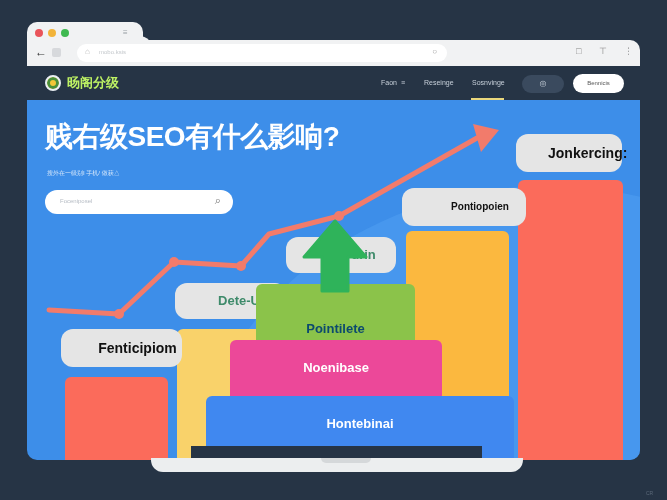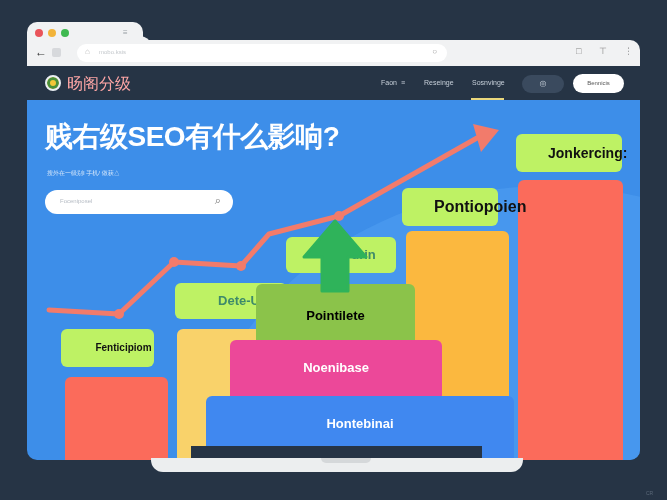--- a/index.html
+++ b/index.html
@@ -17,35 +17,35 @@
   .url { position: absolute; left: 50px; top: 4px; width: 370px; height: 18px; background: #ffffff; border-radius: 9px; }
   .url .ic { position: absolute; left: 8px; top: 3px; font-size: 8px; color: #bbb; }
   .url .txt { position: absolute; left: 22px; top: 5px; font-size: 6px; color: #c4c8cc; }
   .url .rs { position: absolute; right: 10px; top: 3px; font-size: 8px; color: #999; }
   .tb-icon { position: absolute; top: 6px; font-size: 9px; color: #888; }
 
   
   .site { position: absolute; left: 27px; top: 66px; width: 613px; height: 394px; background: #3d8ee9; border-radius: 0 0 10px 10px; overflow: hidden; }
   .nav { position: absolute; left: 0; top: 0; width: 613px; height: 34px; background: #263445; }
   .logo-circle { position: absolute; left: 18px; top: 9px; width: 16px; height: 16px; border-radius: 50%; background: #f3c737; border: 2px solid #e9eef3; box-shadow: inset 0 0 0 3px #4a8f3a; }
-  .logo-text { position: absolute; left: 40px; top: 8px; font-size: 16px; font-weight: normal; color: #fca5a5; }
+  .logo-text { position: absolute; left: 40px; top: 8px; font-size: 13px; font-weight: bold; color: #bef264; }
   .nav-link { position: absolute; top: 13px; font-size: 7px; color: #c7d0da; }
   .nav-active { position: absolute; left: 444px; top: 32px; width: 33px; height: 2px; background: #e9d77c; }
   .nav-pill { position: absolute; left: 495px; top: 9px; width: 42px; height: 18px; border-radius: 9px; background: #3a4a5e; color: #c7d0da; font-size: 8px; text-align: center; line-height: 18px; }
   .nav-btn { position: absolute; left: 546px; top: 8px; width: 51px; height: 19px; border-radius: 10px; background: #ffffff; color: #555; font-size: 6px; text-align: center; line-height: 19px; }
 
   
   .hero-bg { position: absolute; left: 170px; top: 120px; width: 700px; height: 600px; border-radius: 50%; background: #4b9bf0; opacity: 0.7; }
   .hero-title { position: absolute; left: 18px; top: 52px; font-size: 28px; font-weight: bold; color: #ffffff; letter-spacing: -0.5px; white-space: nowrap; }
   .hero-sub { position: absolute; left: 20px; top: 103px; font-size: 6px; color: #d7e8fb; }
   .search { position: absolute; left: 18px; top: 124px; width: 188px; height: 24px; border-radius: 12px; background: #ffffff; }
   .search .ph { position: absolute; left: 15px; top: 8px; font-size: 6px; color: #b6bcc4; }
   .search .mag { position: absolute; right: 12px; top: 4px; font-size: 11px; color: #777; }
 
-  .card { position: absolute; background: #bef264; border-radius: 6px; font-weight: bold; text-align: center; white-space: nowrap; padding-left: 32px; }
+  .card { position: absolute; background: #e5e5e5; border-radius: 12px; font-weight: bold; text-align: center; white-space: nowrap; padding-left: 32px; }
   .bar { position: absolute; border-radius: 6px 6px 0 0; }
   .bar-label { position: absolute; width: 100%; text-align: center; color: #ffffff; font-size: 13px; font-weight: bold; }
 
   
   .lap-screen-edge { position: absolute; left: 191px; top: 446px; width: 291px; height: 12px; background: #263445; }
   .lap-base { position: absolute; left: 151px; top: 458px; width: 372px; height: 14px; background: #eceeef; border-radius: 0 0 12px 12px; }
   .lap-notch { position: absolute; left: 170px; top: 0; width: 50px; height: 5px; background: #d5d8da; border-radius: 0 0 5px 5px; }
   .watermark { position: absolute; left: 646px; top: 490px; font-size: 5px; color: #5a6878; }
 </style>
 </head>
@@ -102,28 +102,28 @@
       <circle cx="147" cy="196" r="5" fill="#f27b6b"></circle>
       <circle cx="214" cy="200" r="5" fill="#f27b6b"></circle>
       <circle cx="312" cy="150" r="5" fill="#f27b6b"></circle>
     </svg>
 
     <div class="bar" style="left:38px;top:311px;width:103px;height:83px;background:#fb6b5b"></div>
     <div class="bar" style="left:150px;top:263px;width:100px;height:131px;background:#f9d26a"></div>
     <div class="bar" style="left:379px;top:165px;width:103px;height:229px;background:#fbb83f"></div>
     <div class="bar" style="left:491px;top:114px;width:105px;height:280px;background:#fb6b5b"></div>
 
-    <div class="card" style="left:34px;top:263px;width:93px;height:38px;line-height:38px;font-size:10px;color:#111">Fenticipiom</div>
+    <div class="card" style="left:34px;top:263px;width:121px;height:38px;line-height:38px;font-size:14px;color:#111">Fenticipiom</div>
     <div class="card" style="left:148px;top:217px;width:112px;height:36px;line-height:36px;font-size:13px;color:#3e8a6a">Dete-Unit</div>
     <div class="card" style="left:259px;top:171px;width:110px;height:36px;line-height:36px;font-size:13px;color:#3e8a6a">B      urin</div>
-    <div class="card" style="left:375px;top:122px;width:96px;height:38px;line-height:38px;font-size:16px;color:#111">Pontiopoien</div>
+    <div class="card" style="left:375px;top:122px;width:124px;height:38px;line-height:38px;font-size:10px;color:#111">Pontiopoien</div>
     <div class="card" style="left:489px;top:68px;width:106px;height:38px;line-height:38px;font-size:14px;color:#111">Jonkercing:</div>
 
     <div class="bar" style="left:229px;top:218px;width:159px;height:70px;background:#8bc34a">
-      <span class="bar-label" style="top:24px;color:#000000">Pointilete</span>
+      <span class="bar-label" style="top:37px;color:#0c4a6e">Pointilete</span>
     </div>
     <div class="bar" style="left:203px;top:274px;width:212px;height:70px;background:#ec4899">
       <span class="bar-label" style="top:20px">Noenibase</span>
     </div>
     <div class="bar" style="left:179px;top:330px;width:308px;height:64px;background:#4088f0">
       <span class="bar-label" style="top:20px">Hontebinai</span>
     </div>
 
     <svg style="position:absolute;left:271px;top:153px" width="74" height="80">
       <polygon points="37,2 68,38 50,38 50,72 24,72 24,38 6,38" fill="#2fb35a" stroke="#2fb35a" stroke-width="3" stroke-linejoin="round"></polygon>

